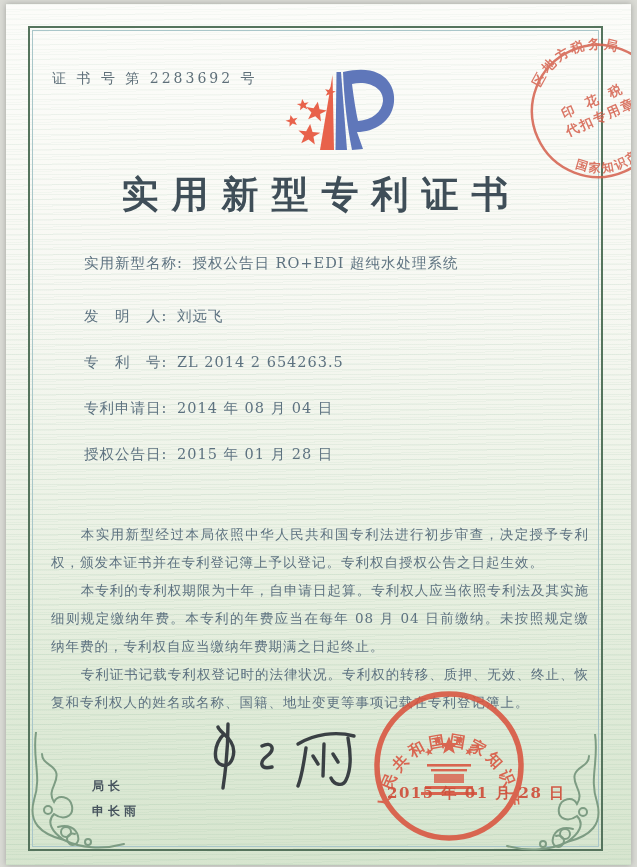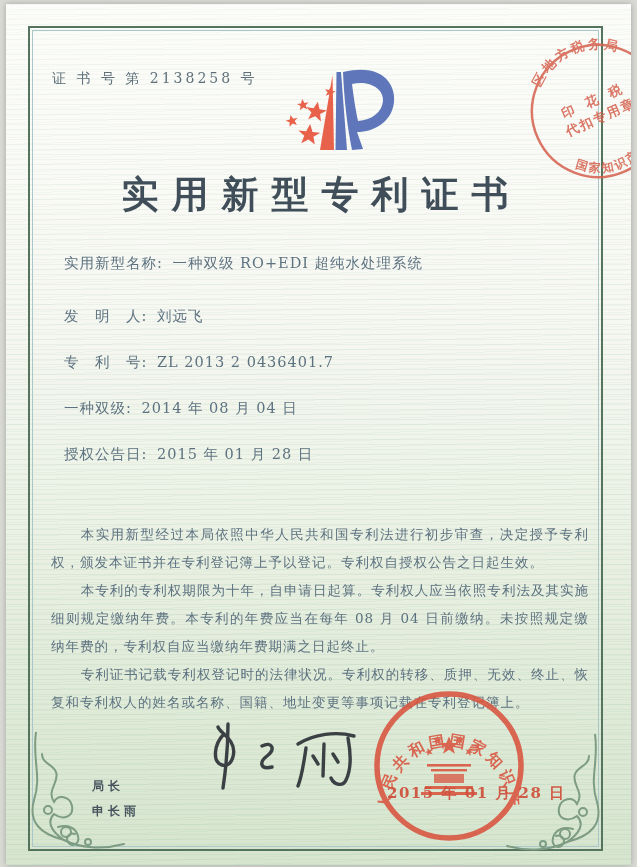--- a/index.html
+++ b/index.html
@@ -45,21 +45,21 @@
   .logo{position:absolute;left:246px;top:50px;width:185px;height:115px;}
   
   .title{
     position:absolute;left:0;right:10px;top:166px;text-align:center;
     font-size:37px;font-weight:bold;letter-spacing:13px;color:#3f4e58;padding-left:16px;
   }
   
   .fields{position:absolute;left:58px;top:249px;right:44px;font-size:14.5px;color:#5d7280;}
   .field-row{margin-bottom:26px;line-height:20px;letter-spacing:1px;}
   .field-row:first-child{margin-bottom:33px;}
-  .field-label{margin-right:4px;}
+  .field-label{margin-right:4px;margin-left:20px;}
   
   .paras{
     position:absolute;left:45px;right:42px;top:516px;
     font-size:13.5px;line-height:28px;color:#5d7280;
     text-align:justify;letter-spacing:1px;
   }
   .paras p{margin:0;text-indent:2.2em;}
   
   .signer{
     position:absolute;left:86px;top:774px;
@@ -93,21 +93,21 @@
 </head>
 <body>
 
 <div class="photo">
   <div class="frame-outer">
     <div class="frame-inner"></div>
   </div>
 
   <div class="content">
 
-    <div class="cert-no">证 书 号 第 2138258 号</div>
+    <div class="cert-no">证 书 号 第 2283692 号</div>
 
     <svg class="logo" width="185" height="115" viewBox="240 50 185 115">
       <defs>
         <path id="star" d="M0,-10 L2.9,-3.1 10,-3.1 4.2,1.2 6.2,8.1 0,4 -6.2,8.1 -4.2,1.2 -10,-3.1 -2.9,-3.1 Z"></path>
       </defs>
       <g fill="#e8624b">
         <use href="#star" transform="translate(318,88) scale(0.55) rotate(12)"></use>
         <use href="#star" transform="translate(291,101) scale(0.6) rotate(-8)"></use>
         <use href="#star" transform="translate(304,108) scale(1.05) rotate(10)"></use>
         <use href="#star" transform="translate(280,117) scale(0.62) rotate(-14)"></use>
@@ -117,32 +117,32 @@
       <polygon points="324.5,68 323.5,146 335,146 329,68" fill="#5f77ba"></polygon>
       <path d="M331,68 C372,58 384,82 382,98 C380,118 362,128 345,128 L351,145 L340,146 C335,122 332,94 331,68 Z
                M340,80 C342,96 344,108 346,117 C360,116 370,108 371,97 C372,84 356,76 340,80 Z" fill-rule="evenodd" fill="#5f77ba"></path>
     </svg>
 
     <div class="title">实用新型专利证书</div>
 
     <div class="fields">
       <div class="field-row">
         <span class="field-label">实用新型名称:</span>
-        <span class="field-value">一种双级 RO+EDI 超纯水处理系统</span>
+        <span class="field-value">授权公告日 RO+EDI 超纯水处理系统</span>
       </div>
       <div class="field-row">
         <span class="field-label">发　明　人:</span>
         <span class="field-value">刘远飞</span>
       </div>
       <div class="field-row">
         <span class="field-label">专　利　号:</span>
-        <span class="field-value">ZL 2013 2 0436401.7</span>
-      </div>
-      <div class="field-row">
-        <span class="field-label">一种双级:</span>
+        <span class="field-value">ZL 2014 2 654263.5</span>
+      </div>
+      <div class="field-row">
+        <span class="field-label">专利申请日:</span>
         <span class="field-value">2014 年 08 月 04 日</span>
       </div>
       <div class="field-row">
         <span class="field-label">授权公告日:</span>
         <span class="field-value">2015 年 01 月 28 日</span>
       </div>
     </div>
 
     <div class="paras">
       <p>本实用新型经过本局依照中华人民共和国专利法进行初步审查，决定授予专利权，颁发本证书并在专利登记簿上予以登记。专利权自授权公告之日起生效。</p>

